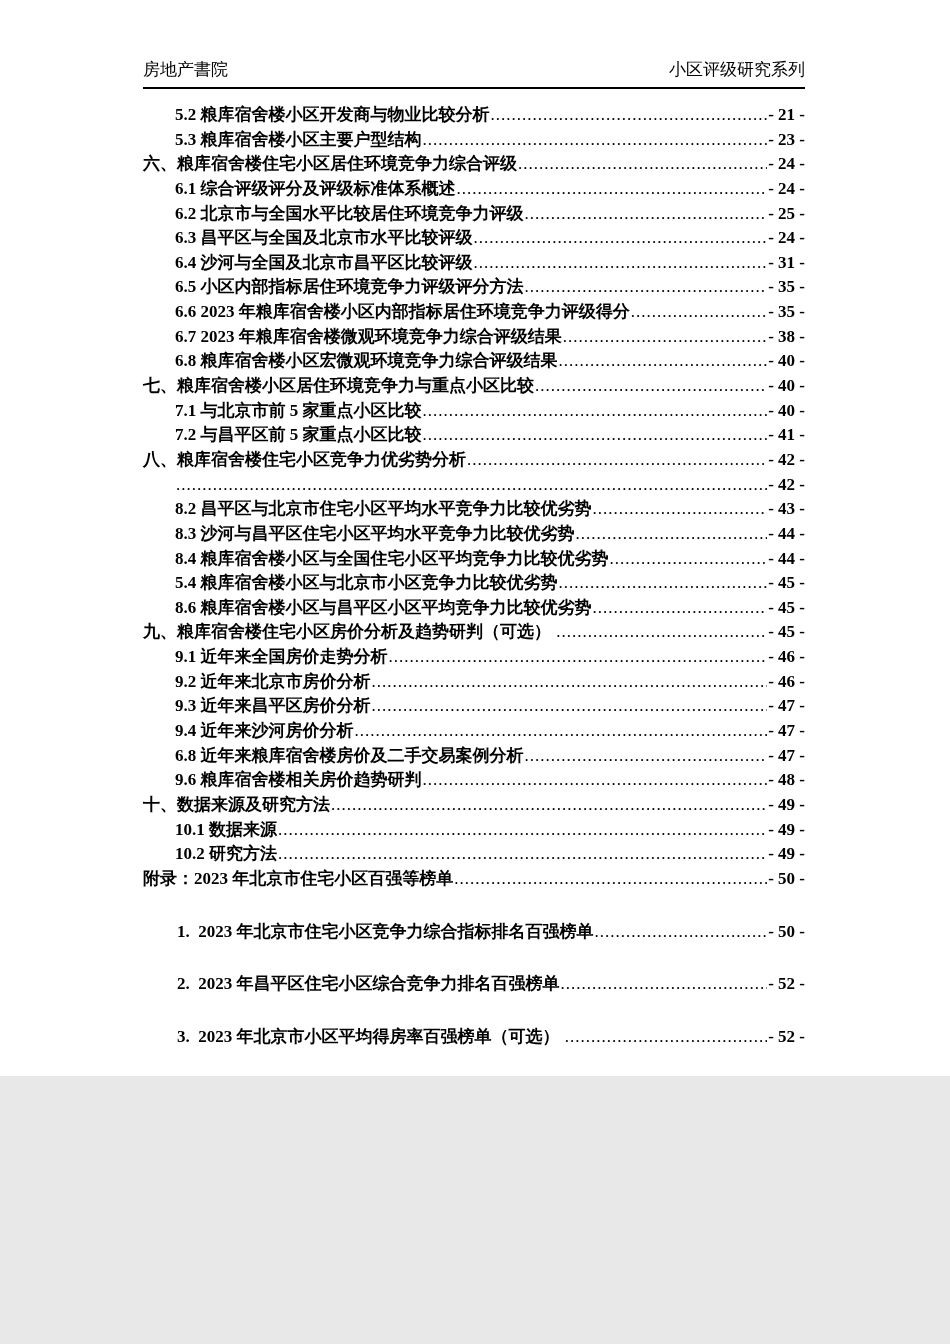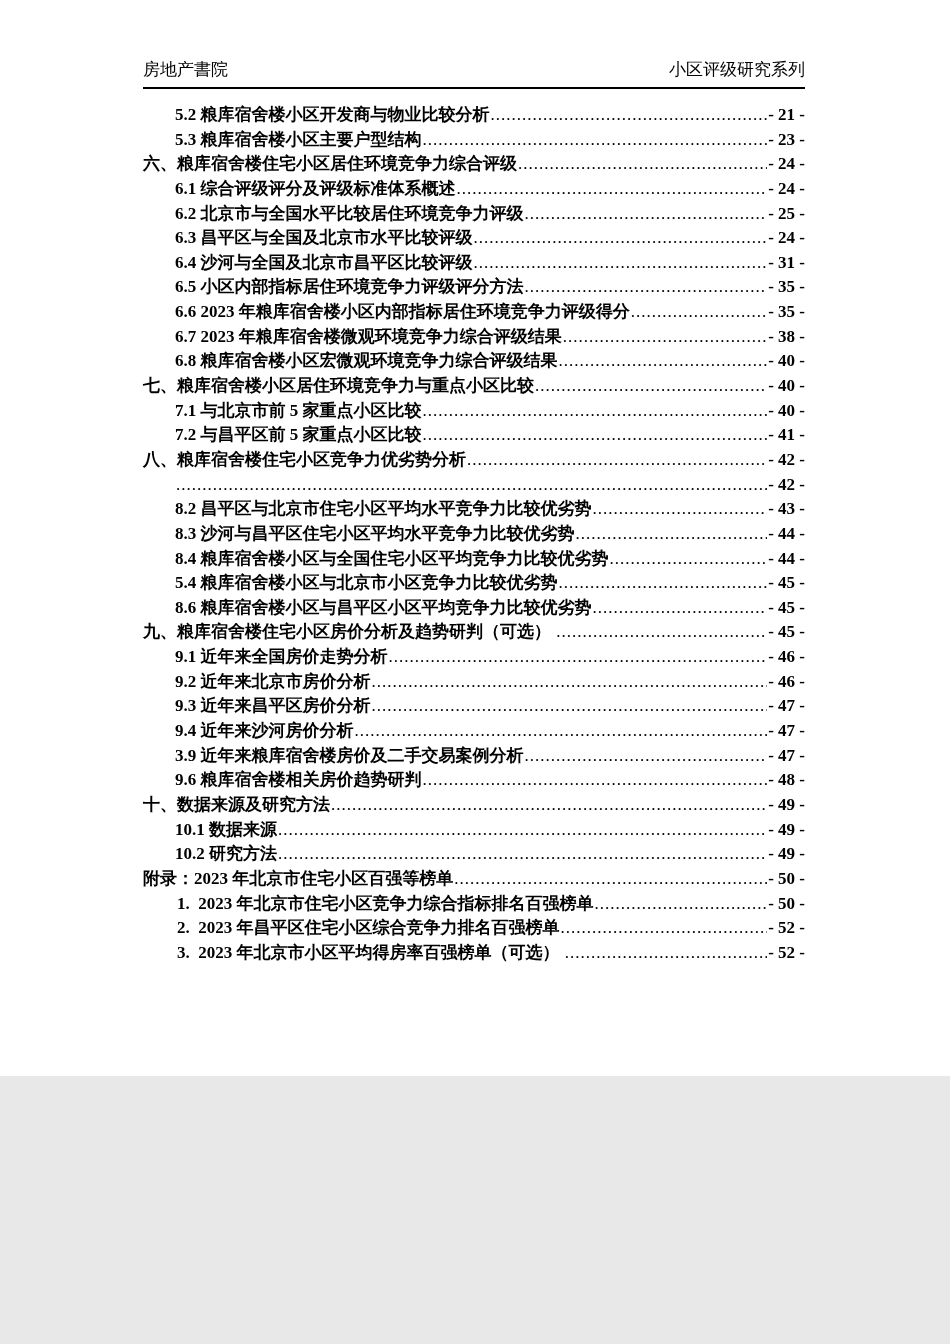--- a/index.html
+++ b/index.html
@@ -43,21 +43,21 @@
   .toc-row {
     display: flex;
     align-items: baseline;
     height: 24.65px;
     line-height: 24.65px;
     font-size: 17px;
     font-weight: bold;
     white-space: pre;
   }
   .toc-row.level-2 { padding-left: 32px; }
-  .toc-row.level-3 { padding-left: 34px; }
+  .toc-row.level-3 { padding-left: 34px; margin-top: 28px; }
   .toc-label { flex: 0 0 auto; }
   .toc-dots {
     flex: 1 1 auto;
     overflow: hidden;
     white-space: nowrap;
     font-weight: normal;
     letter-spacing: 1px;
     margin: 0 1px;
   }
   .toc-dots::after {
@@ -208,21 +208,21 @@
     <span class="toc-label">9.3 近年来昌平区房价分析</span>
     <span class="toc-dots"></span>
     <span class="toc-page">- 47 -</span>
   </div>
       <div class="toc-row level-2">
     <span class="toc-label">9.4 近年来沙河房价分析</span>
     <span class="toc-dots"></span>
     <span class="toc-page">- 47 -</span>
   </div>
       <div class="toc-row level-2">
-    <span class="toc-label">3.9 近年来粮库宿舍楼房价及二手交易案例分析</span>
+    <span class="toc-label">6.8 近年来粮库宿舍楼房价及二手交易案例分析</span>
     <span class="toc-dots"></span>
     <span class="toc-page">- 47 -</span>
   </div>
       <div class="toc-row level-2">
     <span class="toc-label">9.6 粮库宿舍楼相关房价趋势研判</span>
     <span class="toc-dots"></span>
     <span class="toc-page">- 48 -</span>
   </div>
       <div class="toc-row level-1">
     <span class="toc-label">十、数据来源及研究方法</span>

